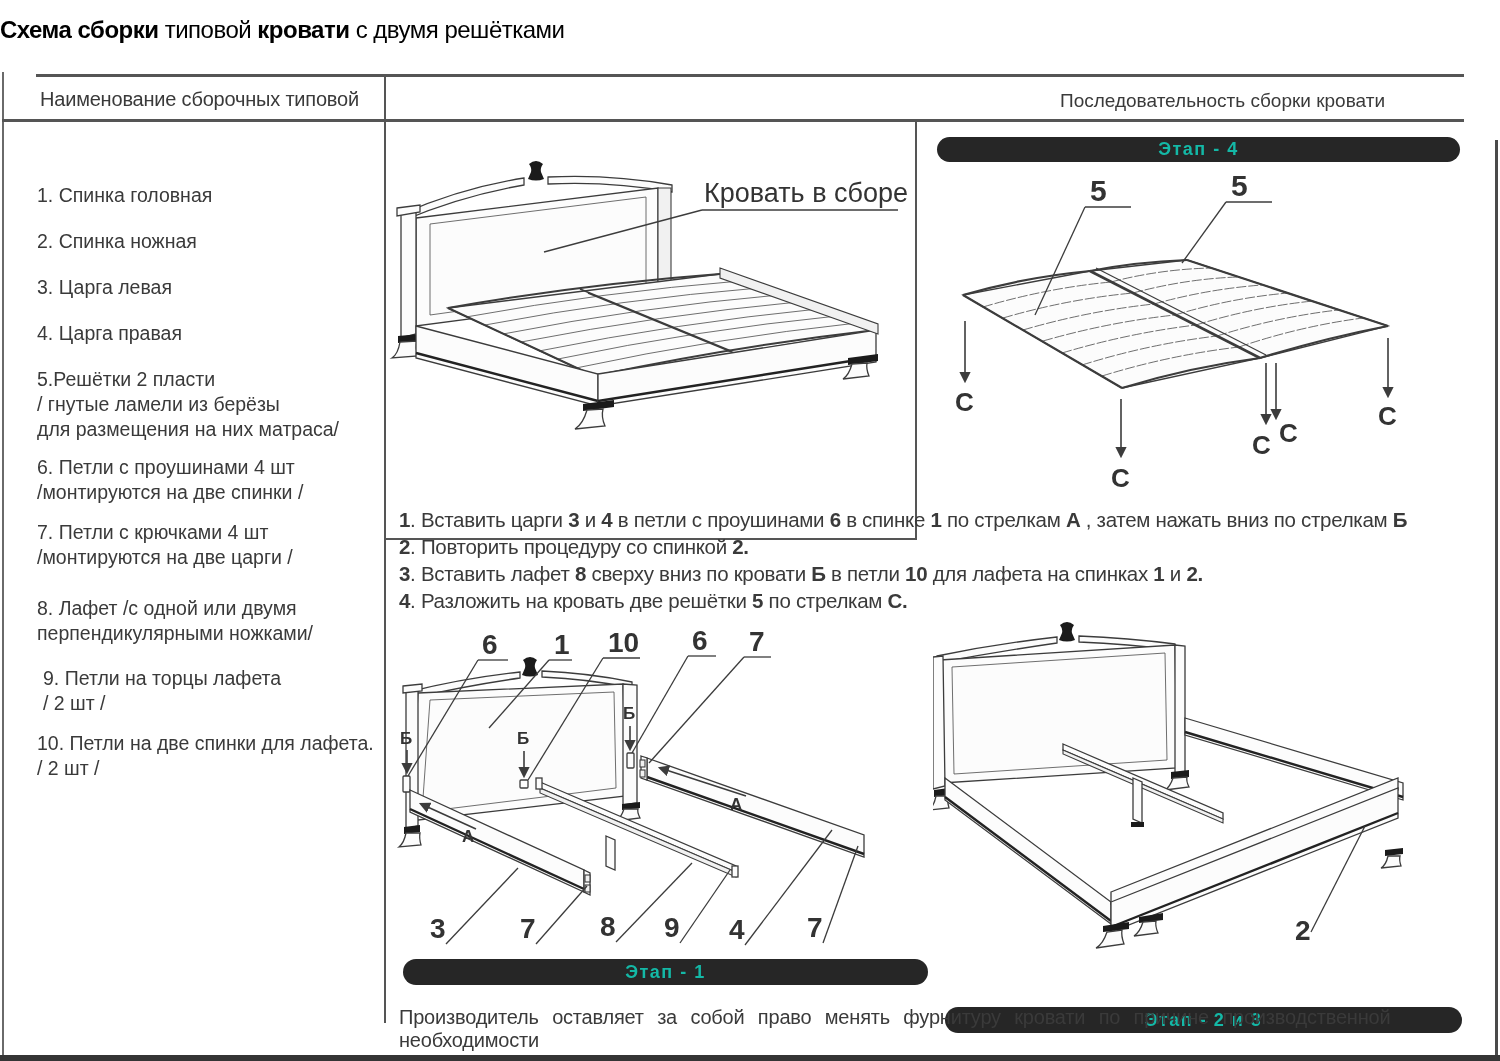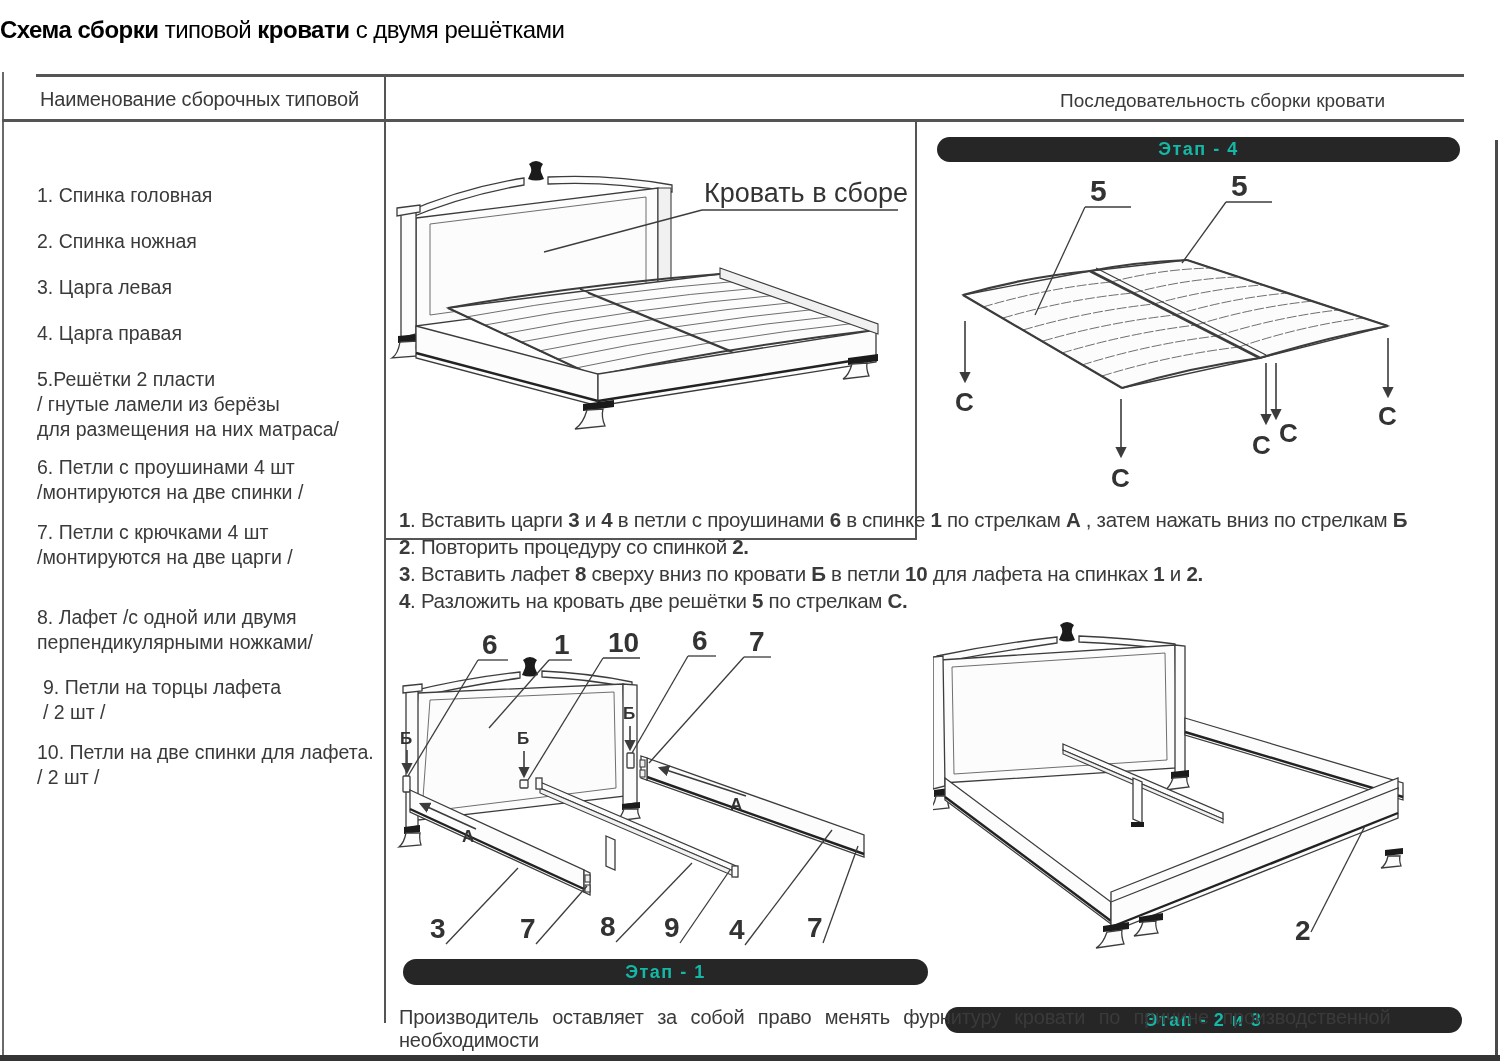--- a/index.html
+++ b/index.html
@@ -22,21 +22,21 @@
   .hr2 { top:119px; left:2px;  right:36px; height:3px; background:#555; }
   .vline { left:384px; top:75px; height:948px; width:2px; background:#555; }
 
   .hleft  { top:88px; left:40px;  font-size:20px; letter-spacing:-0.2px; }
   .hright { top:90px; left:385px; width:1000px; text-align:right; font-size:19px; }
 
   .parts { left:37px; top:183px; width:348px; font-size:19.5px; line-height:25px; }
   .part  { white-space:pre-line; margin-bottom:21px; }
   .part:nth-of-type(5){ margin-bottom:13px; }
   .part:nth-of-type(6){ margin-bottom:15px; }
-  .part:nth-of-type(7){ margin-bottom:35px; }
+  .part:nth-of-type(7){ margin-bottom:26px; }
   .part:nth-of-type(8){ margin-bottom:20px; }
   .part:nth-of-type(9){ margin-bottom:15px;margin-left:6px; }
 
   .bedbox { left:386px; top:122px; width:531px; height:418px;
             border-right:2px solid #555; border-bottom:2px solid #555; }
 
   .pill { background:#262626; color:#14b8a6; font-weight:bold; font-size:18px;
           border-radius:13px; display:flex; align-items:center; justify-content:center;
           letter-spacing:1.5px; }
   .pill-stage4  { left:937px; top:137px; width:523px; height:25px; }

